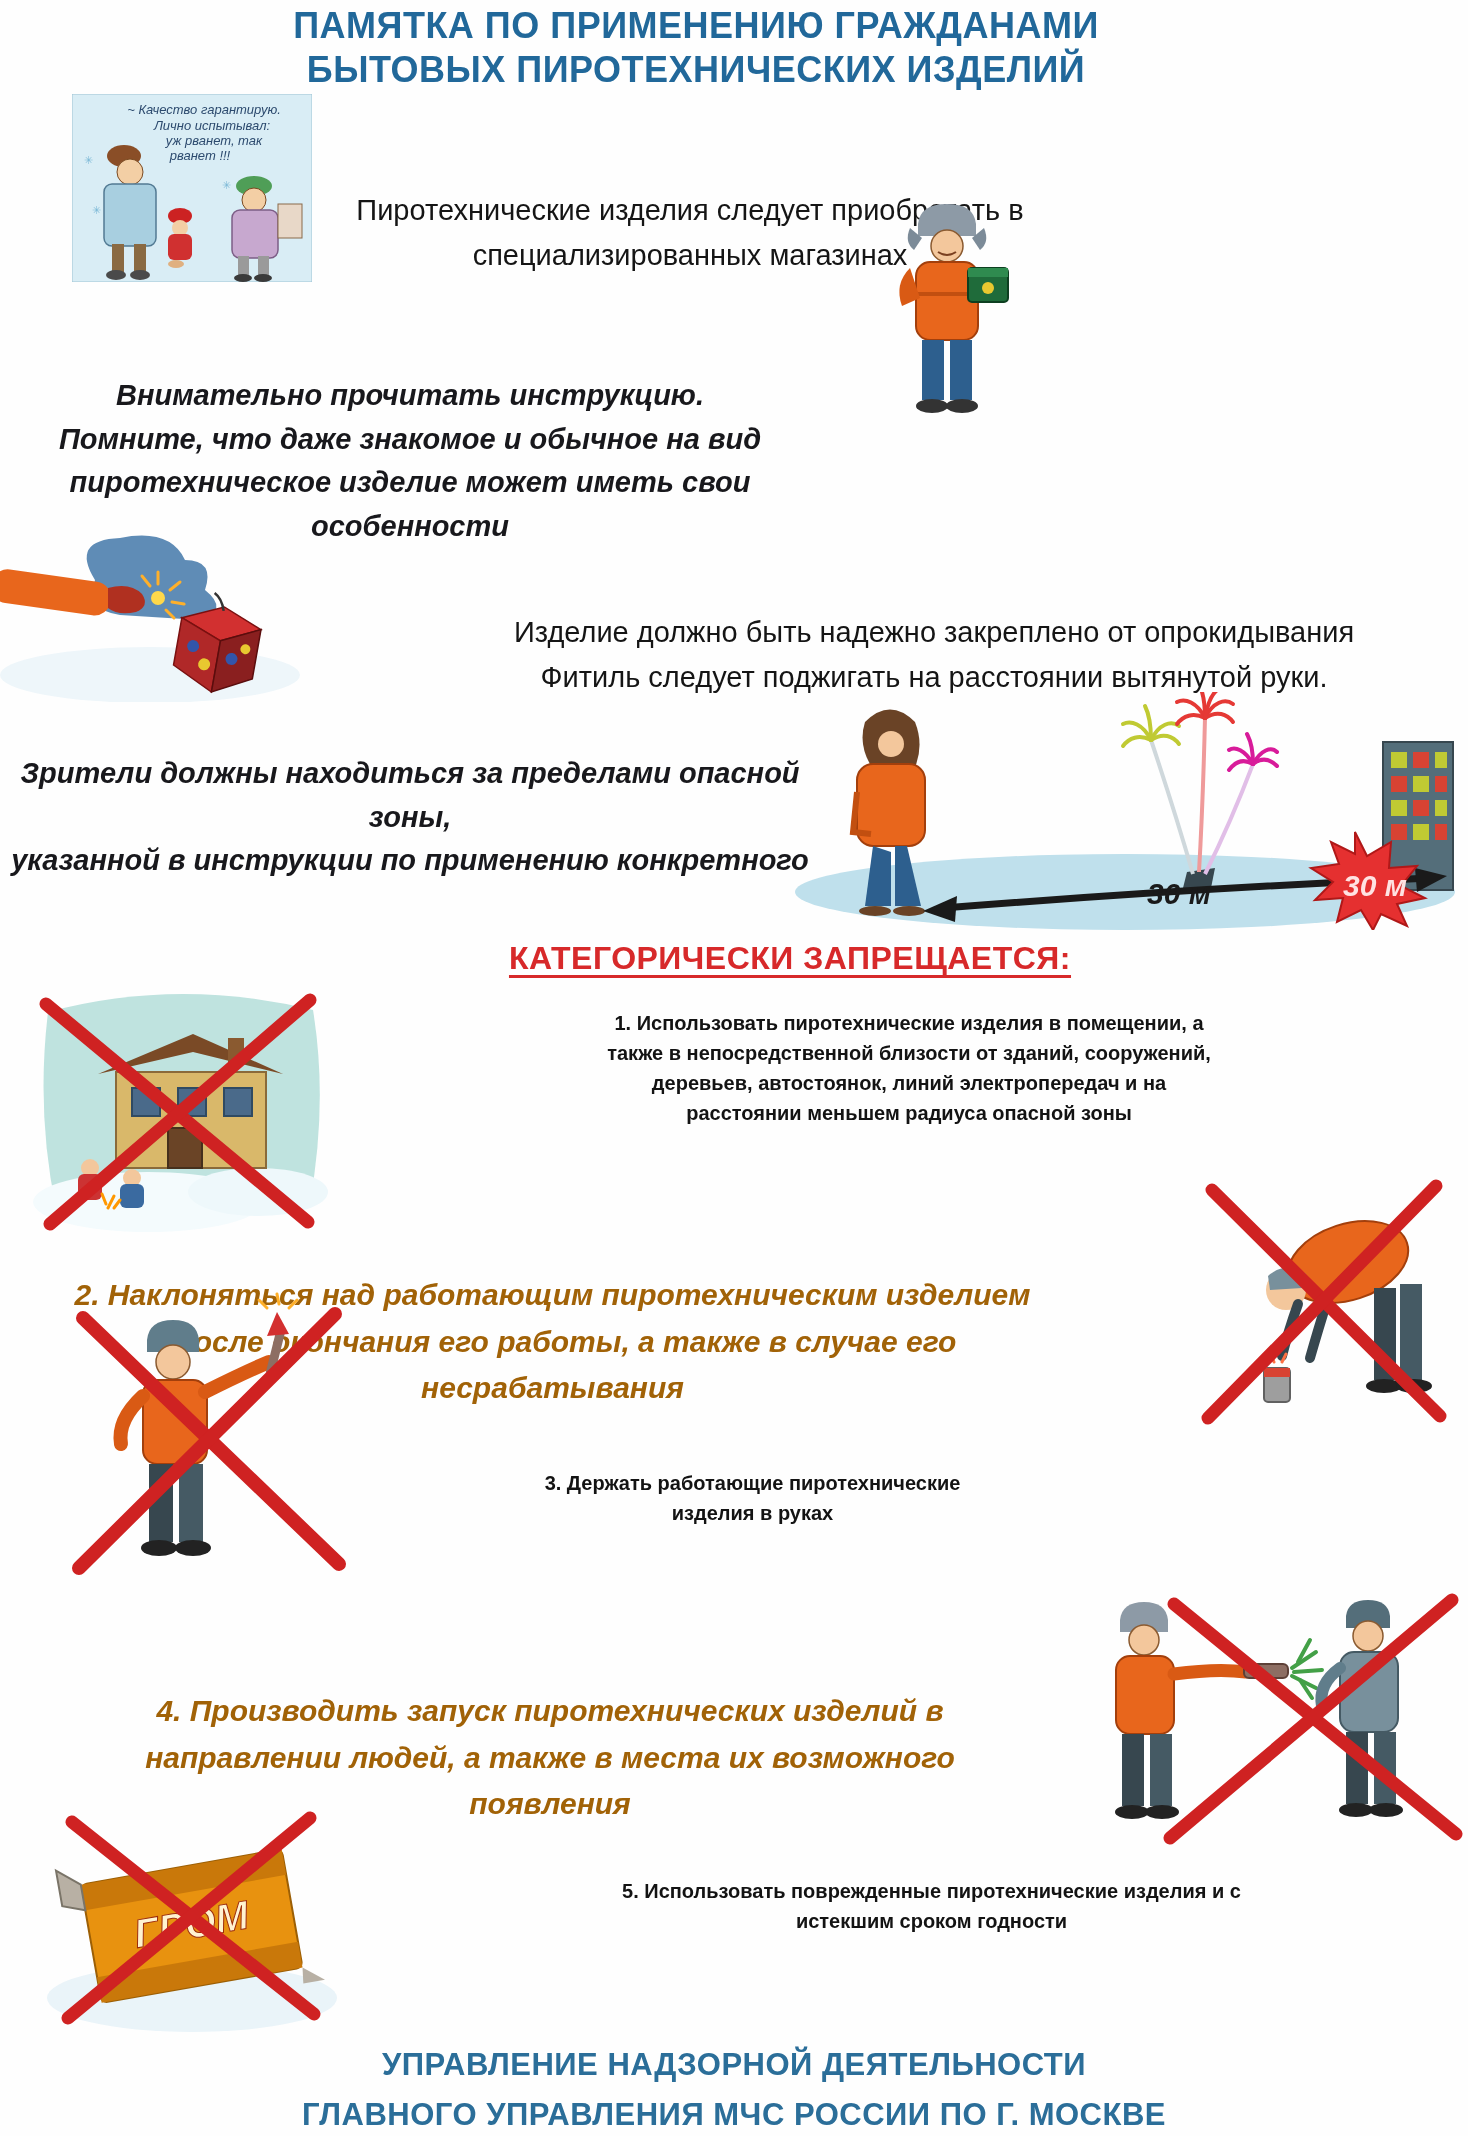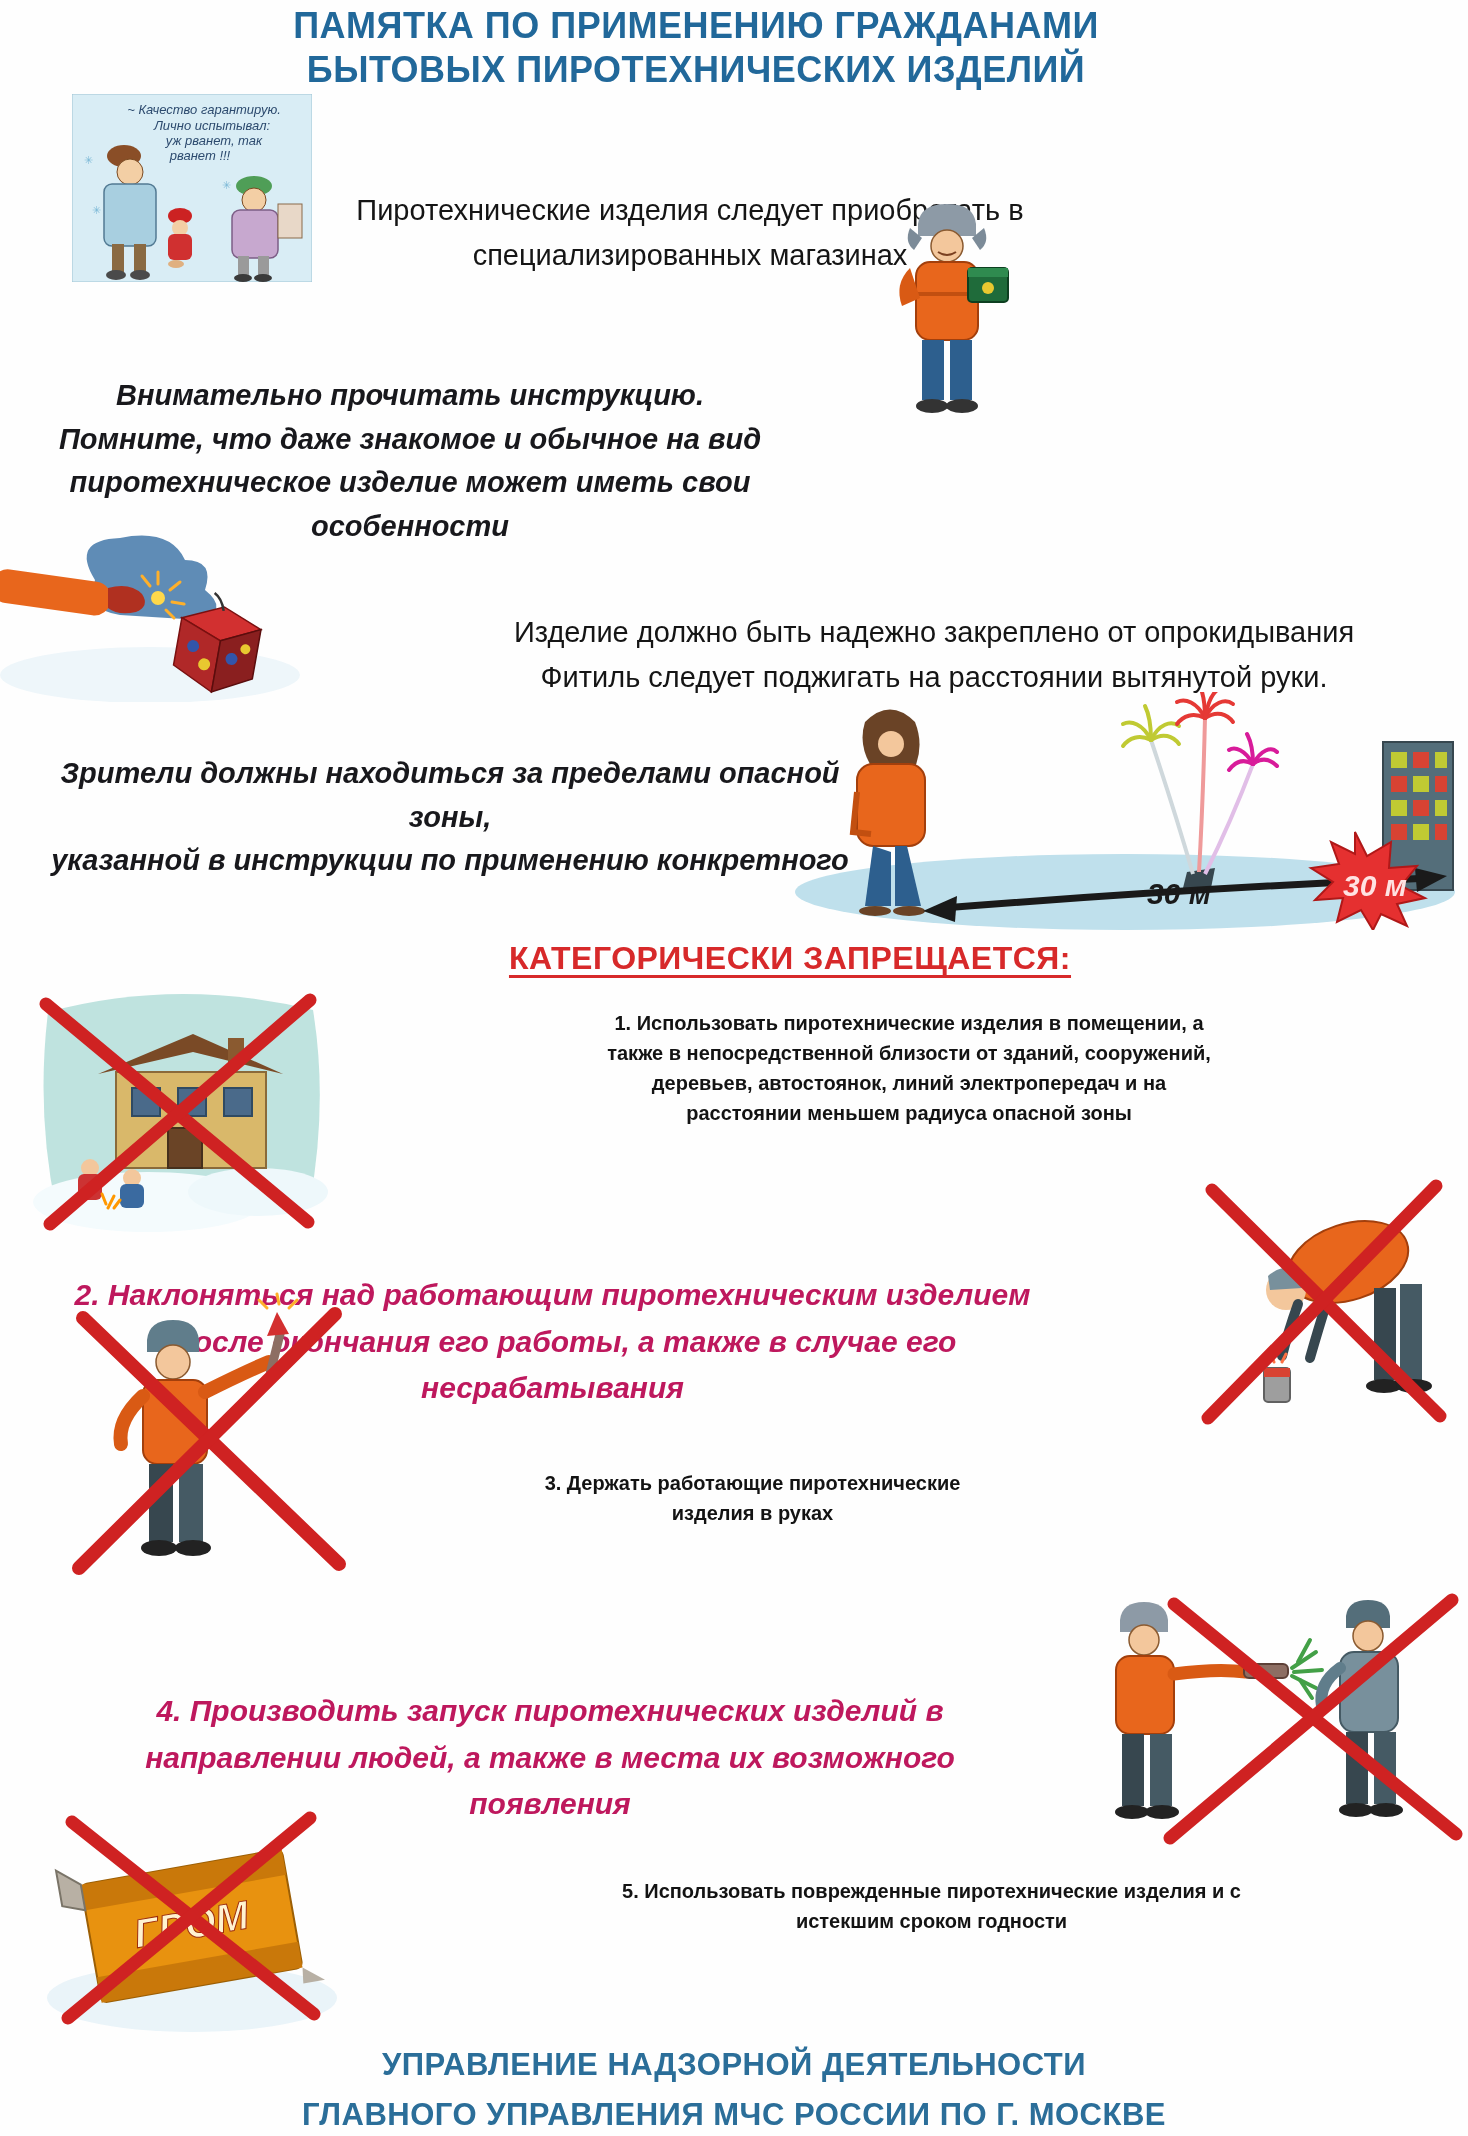--- a/index.html
+++ b/index.html
@@ -14,21 +14,21 @@
     font-size:36px;font-weight:bold;color:#21689a;line-height:1.22;
     letter-spacing:0.5px;
   }
   .body-txt{font-size:29px;line-height:1.55;color:#151515;}
   .italic-txt{font-size:29px;line-height:1.5;font-style:italic;color:#18181c;font-weight:600;}
   .heading-red{
     font-size:32px;font-weight:bold;color:#d7292a;text-decoration:underline;
     text-underline-offset:6px;letter-spacing:0.5px;
   }
   .item-bold{font-size:20px;font-weight:bold;line-height:1.5;color:#131313;}
-  .item-bold-italic{font-size:30px;font-weight:bold;font-style:italic;line-height:1.55;color:#be185d;}
+  .item-bold-italic{font-size:30px;font-weight:bold;font-style:italic;line-height:1.55;color:#a16207;}
   .footer-blue{font-size:31px;font-weight:bold;color:#2b6e99;line-height:1.6;letter-spacing:0.5px;}
   svg{display:block;}
 </style>
 </head>
 <body>
 
 <div class="page">
 
   <div class="abs title ctr" style="top:4px;left:16px;width:1360px;">
     <div>ПАМЯТКА ПО ПРИМЕНЕНИЮ ГРАЖДАНАМИ</div>
@@ -136,21 +136,21 @@
         <circle cx="68" cy="38" r="5" fill="#e8c830"></circle>
       <path d="M40,4 Q36,-8 28,-12" stroke="#333" stroke-width="2.5" fill="none"></path>
     </g>
   </svg>
 
   <div class="abs body-txt ctr" style="top:610px;left:400px;width:1068px;">
     <div>Изделие должно быть надежно закреплено от опрокидывания</div>
     <div>Фитиль следует поджигать на расстоянии вытянутой руки.</div>
   </div>
 
-  <div class="abs italic-txt ctr" style="top:752px;left:0;width:820px;padding-left:40px;">
+  <div class="abs italic-txt ctr" style="top:752px;left:0;width:820px;">
     <div>Зрители должны находиться за пределами опасной зоны,</div>
     <div>указанной в инструкции по применению конкретного</div>
   </div>
 
   <svg class="abs" style="left:795px;top:692px;" width="673" height="238" viewBox="0 0 673 238">
     <ellipse cx="330" cy="200" rx="330" ry="38" fill="#bfe0ec"></ellipse>
 
     <g>
       <path d="M70,30 Q95,5 120,30 Q130,55 118,80 L80,80 Q62,55 70,30 Z" fill="#6a4326"></path>
       <circle cx="96" cy="52" r="13" fill="#f3c79c"></circle>

